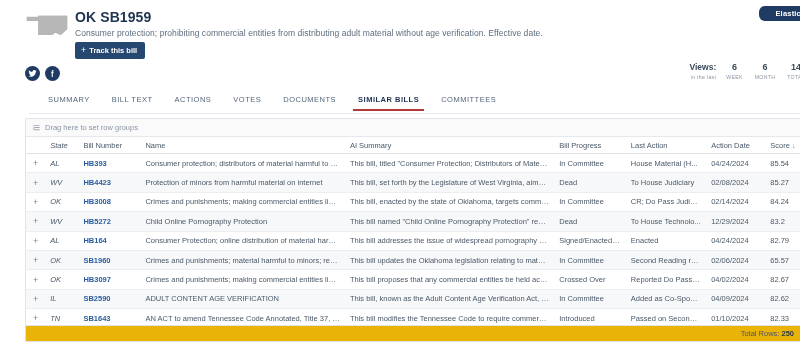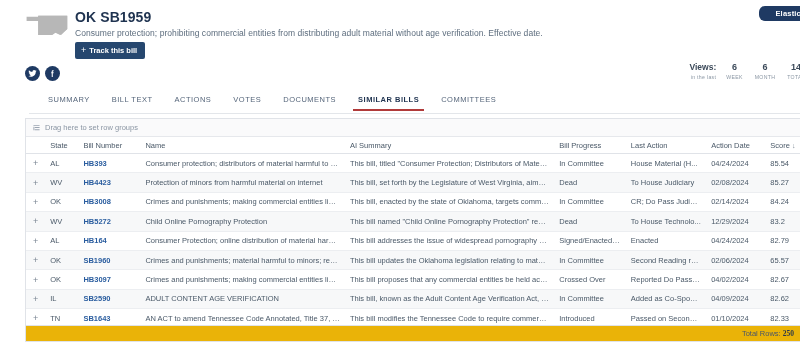--- a/index.html
+++ b/index.html
@@ -100,21 +100,21 @@
   .grid-body { flex: 1; overflow: hidden; position: relative; }
   .grid-row {
     height: 19.4px; display: flex; align-items: center;
     font-size: 7.5px; border-bottom: 1px solid #eceef1; color: #4a5968;
   }
   .grid-row:nth-child(even) { background: #f7f8f9; }
   .grid-row:nth-child(odd) { background: #ffffff; }
 
   .c { padding: 0 5px; overflow: hidden; white-space: nowrap; text-overflow: ellipsis; }
   .c-exp   { width: 20px; text-align: center; padding:0; color:#7c8795; font-size: 9px; cursor:pointer;}
-  .c-state { width: 34px; }
+  .c-state { width: 34px; font-style: italic; }
   .c-bill  { width: 64px; color: #2a5d9f; font-weight: bold; cursor: pointer; }
   .c-name  { width: 212px; }
   .c-sum   { width: 217px; }
   .c-prog  { width: 74px; }
   .c-last  { width: 83px; }
   .c-date  { width: 61px; }
   .c-score { width: 44px; }
   .grid-header .c-score { text-align:left; }
   .sort-arrow { font-size: 7px; color:#7c8795; }
 
@@ -132,21 +132,21 @@
     font-size:5px; color:#98a1ad; line-height:6px;
   }
   .vscroll .arrow.up { top: 1px; }
   .vscroll .arrow.dn { bottom: 1px; }
 
   .grid-footer {
     height: 16px; background: #eab308; border-top: 1px solid #e0e3e8;
     display: flex; align-items: center; justify-content: flex-end;
     padding-right: 14px; font-size: 7.5px; color: #49566a;
   }
-  .grid-footer b { color: #2b3a4a; font-family: Liberation Serif, serif; }
+  .grid-footer b { color: #2b3a4a; }
 </style>
 </head>
 <body>
 
 <div class="page">
 
   <div class="header">
 
     <svg class="state-shape" viewBox="0 0 100 70">
       <path d="M4 16 L4 26 L30 26 L30 14 L96 14 L96 44 L80 58 L68 52 L60 58 L30 58 L30 26" fill="#b7b7b7" stroke="none"></path>

